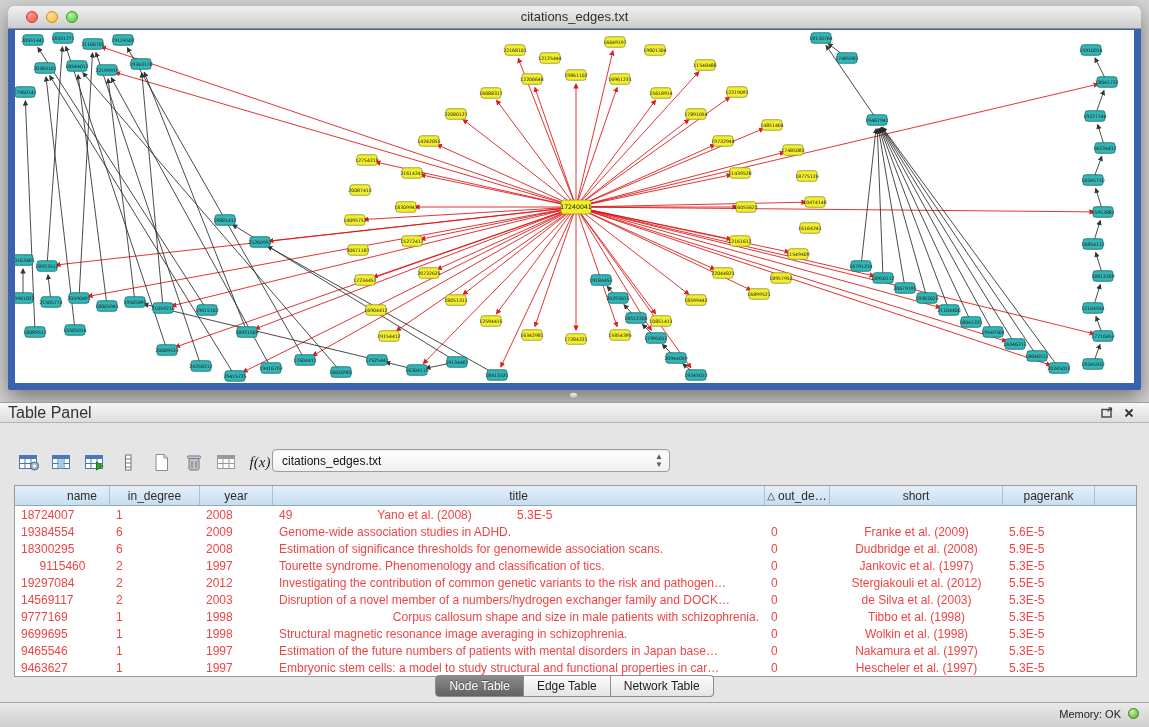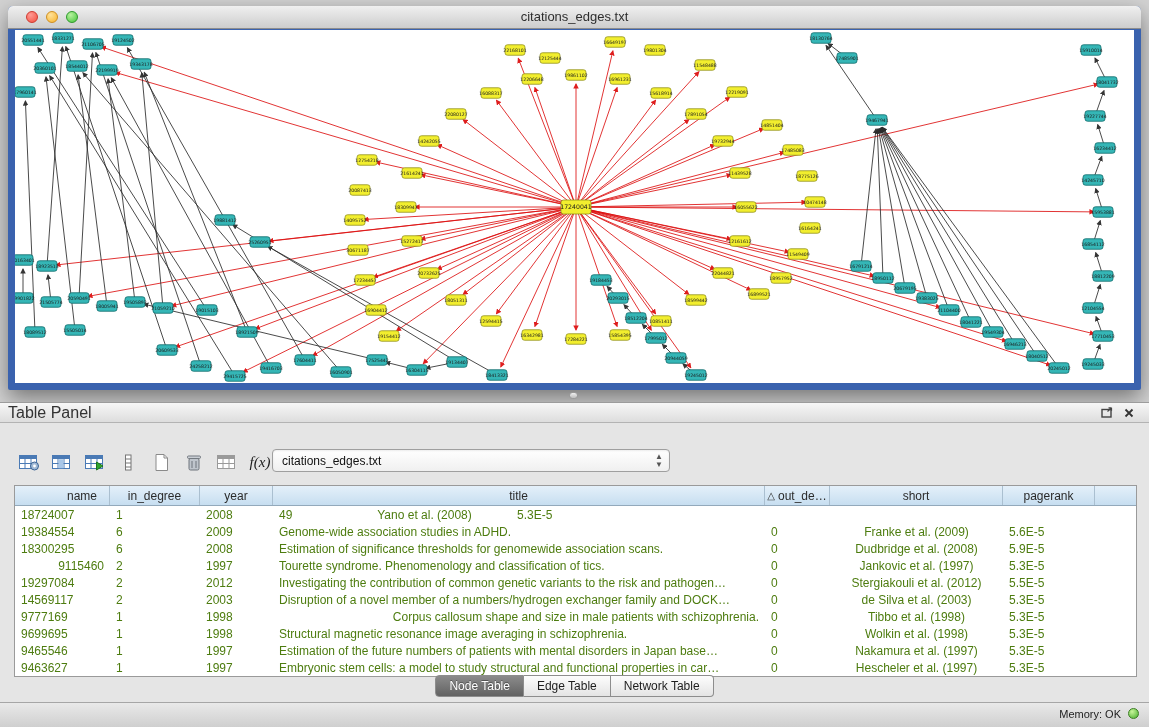--- a/index.html
+++ b/index.html
@@ -48,21 +48,21 @@
     font-size:8px;color:#555;}
 
   .table-wrap{position:absolute;left:14px;top:82px;width:1121px;height:190px;background:#fff;
     border:1px solid #9a9a9a;box-sizing:content-box;overflow:hidden;}
   .tbl-header{display:flex;height:20px;background:linear-gradient(#e4f0fa,#c7def0);
     border-bottom:1px solid #93a9bb;font-size:12px;color:#2b2b2b;box-sizing:border-box;}
   .hcell{display:flex;align-items:center;justify-content:center;border-right:1px solid #aabfd0;
     box-sizing:border-box;overflow:hidden;white-space:nowrap;gap:3px;}
   .hcell .sort{font-size:10px;color:#333;}
   .tbl-body{background:#fff;}
-  .tbl-row{display:flex;height:17px;align-items:center;font-size:12px;color:#4d7c0f;}
+  .tbl-row{display:flex;height:17px;align-items:center;font-size:12px;color:#ef4444;}
   .cell{padding:0 6px;box-sizing:border-box;overflow:hidden;white-space:nowrap;}
 
   .tabs{position:absolute;left:0;right:0;top:272px;display:flex;justify-content:center;}
   .seg{font-size:12px;padding:3px 13px;background:linear-gradient(#fdfdfd,#e4e4e4);color:#1d1d1d;
     border:1px solid #8d8d8d;border-left:none;cursor:default;}
   .seg:first-child{border-left:1px solid #8d8d8d;border-radius:4px 0 0 4px;}
   .seg:last-child{border-radius:0 4px 4px 0;}
   .seg.active{background:linear-gradient(#8b8b8b,#626262);color:#fff;text-shadow:0 -1px 0 rgba(0,0,0,.35);}
 
   
@@ -782,21 +782,21 @@
           <div class="tbl-row">
             <div class="cell" style="width: 95px; text-align: left;">18300295</div>
             <div class="cell" style="width: 90px; text-align: left;">6</div>
             <div class="cell" style="width: 73px; text-align: left;">2008</div>
             <div class="cell" style="width: 492px; text-align: left;">Estimation of significance thresholds for genomewide association scans.</div>
             <div class="cell" style="width: 65px; text-align: left;">0</div>
             <div class="cell" style="width: 173px; text-align: center;">Dudbridge et al. (2008)</div>
             <div class="cell" style="width: 92px; text-align: left;">5.9E-5</div>
           </div>
           <div class="tbl-row">
-            <div class="cell" style="width: 95px; text-align: right;">9115460</div>
+            <div class="cell" style="width: 95px; text-align: center;">9115460</div>
             <div class="cell" style="width: 90px; text-align: left;">2</div>
             <div class="cell" style="width: 73px; text-align: left;">1997</div>
             <div class="cell" style="width: 492px; text-align: left;">Tourette syndrome. Phenomenology and classification of tics.</div>
             <div class="cell" style="width: 65px; text-align: left;">0</div>
             <div class="cell" style="width: 173px; text-align: center;">Jankovic et al. (1997)</div>
             <div class="cell" style="width: 92px; text-align: left;">5.3E-5</div>
           </div>
           <div class="tbl-row">
             <div class="cell" style="width: 95px; text-align: left;">19297084</div>
             <div class="cell" style="width: 90px; text-align: left;">2</div>

